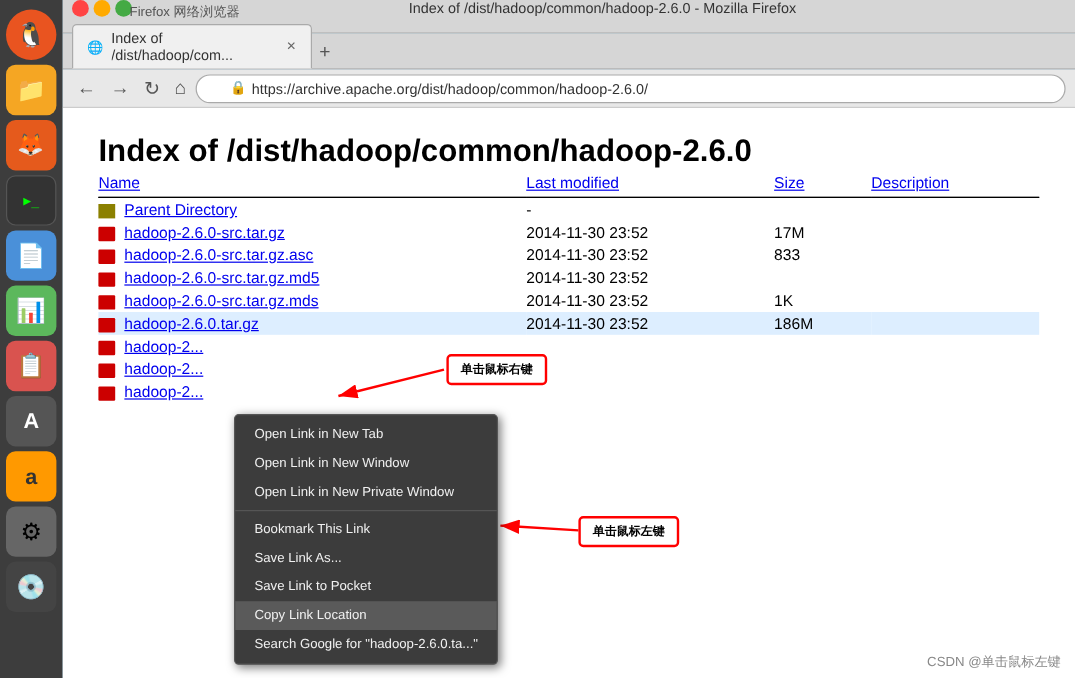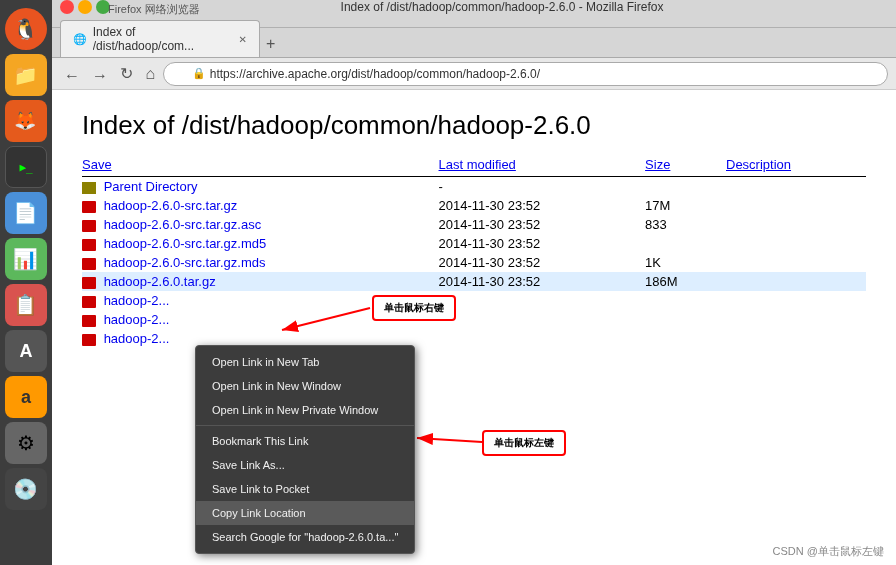--- a/index.html
+++ b/index.html
@@ -165,23 +165,23 @@
     
     .page-content {
       flex: 1;
       background: white;
       padding: 20px 30px;
       overflow: hidden;
       position: relative;
     }
     .page-title {
       font-size: 26px;
-      font-weight: normal;
+      font-weight: bold;
       color: #000;
-      margin-bottom: 14px;
+      margin-bottom: 2px;
     }
     .file-table {
       width: 100%;
       border-collapse: collapse;
       font-size: 13px;
     }
     .file-table th {
       text-align: left;
       color: #00e;
       text-decoration: underline;
@@ -189,20 +189,21 @@
       font-weight: normal;
       border-bottom: 1px solid #000;
     }
     .file-table td {
       padding: 2px 12px 2px 0;
       vertical-align: middle;
       white-space: nowrap;
     }
     .file-link {
       color: #00e;
+      text-decoration: underline;
       cursor: pointer;
     }
     .row-highlight {
       background: #ddeeff;
     }
 
     
     .context-menu {
       position: absolute;
       top: 255px;
@@ -317,21 +318,21 @@
       <span class="address-text">https://archive.apache.org/dist/hadoop/common/hadoop-2.6.0/</span>
     </div>
   </div>
 
   <div class="page-content">
     <div class="page-title">Index of /dist/hadoop/common/hadoop-2.6.0</div>
 
     <table class="file-table">
       <thead>
         <tr>
-          <th>Save</th>
+          <th>Name</th>
           <th>Last modified</th>
           <th>Size</th>
           <th>Description</th>
         </tr>
       </thead>
       <tbody>
         <tr>
           <td>
             <span style="display:inline-block;width:14px;height:12px;background:#8b8000;margin-right:4px;vertical-align:middle;"></span>
             <a class="file-link">Parent Directory</a>

